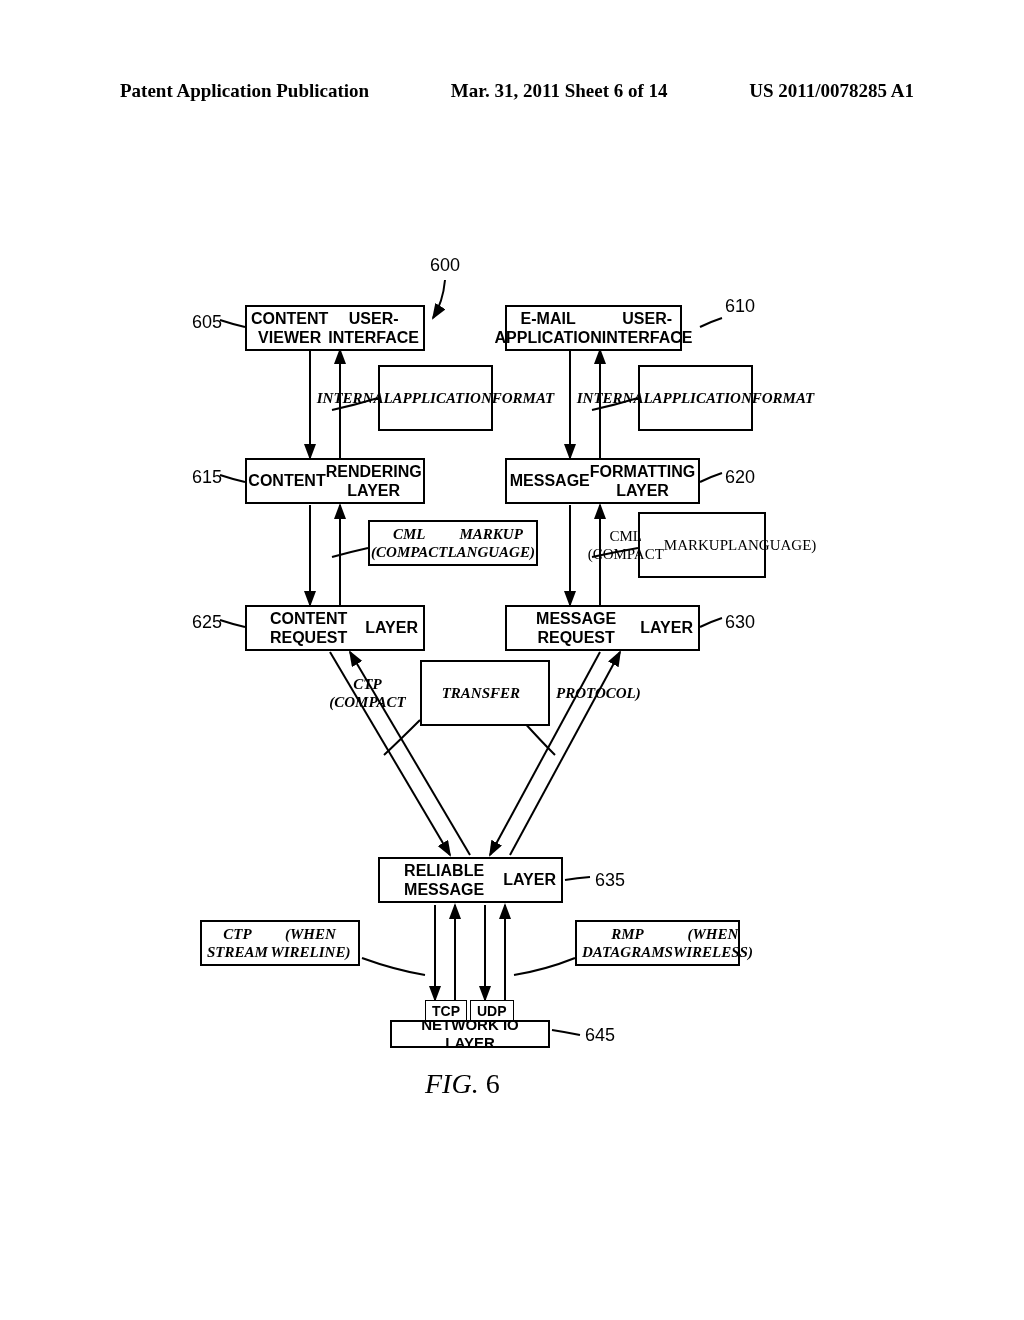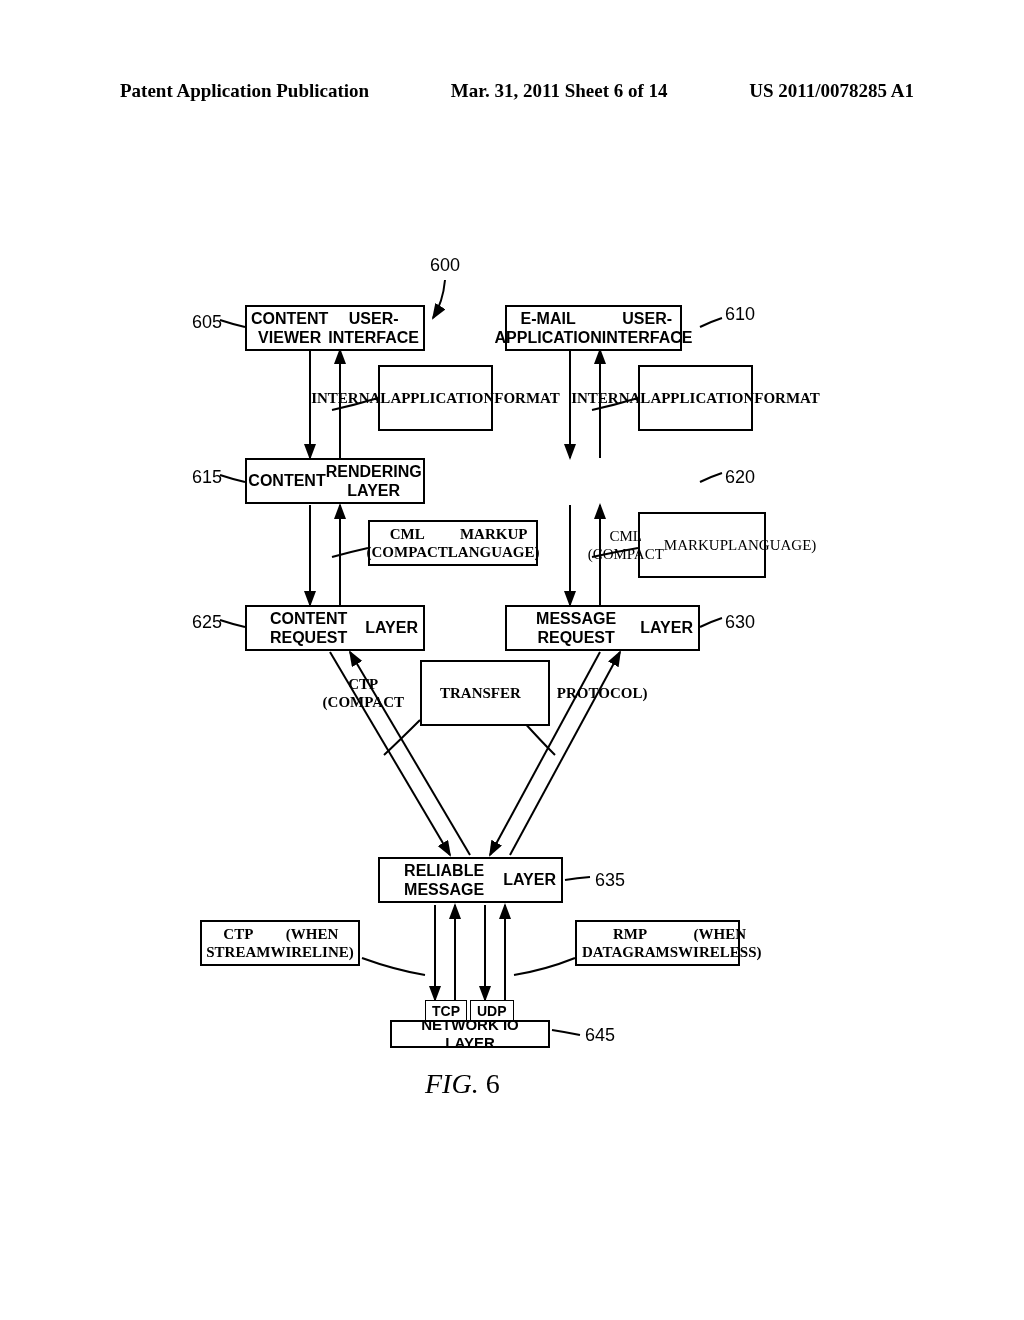--- a/index.html
+++ b/index.html
@@ -41,20 +41,21 @@
     justify-content: center;
     align-items: center;
     padding: 2px 5px;
     line-height: 1.2;
   }
   .box-serif {
     font-family: "Times New Roman", serif;
     font-weight: bold;
   }
   .box.italic {
+    font-style: italic;
   }
   .label {
     position: absolute;
     font-family: Arial, Helvetica, sans-serif;
     font-size: 18px;
   }
   .ref {
     font-family: Arial, Helvetica, sans-serif;
     font-size: 18px;
   }
@@ -162,39 +163,43 @@
   <div class="box" style="left:245px; top:105px; width:180px; height:46px; font-size:16px;">
     <div>CONTENT VIEWER</div>
     <div>USER-INTERFACE</div>
   </div>
   <div class="label ref" style="left:192px; top:112px;">605</div>
 
   <div class="box" style="left:505px; top:105px; width:177px; height:46px; font-size:16px;">
     <div>E-MAIL APPLICATION</div>
     <div>USER-INTERFACE</div>
   </div>
-  <div class="label ref" style="left:725px; top:104px;">610</div>
+  <div class="label ref" style="left:725px; top:96px;">610</div>
 
   <div class="box box-serif italic" style="left:378px; top:165px; width:115px; height:66px; font-size:15px;">
     <div>INTERNAL</div>
     <div>APPLICATION</div>
     <div>FORMAT</div>
   </div>
   <div class="box box-serif italic" style="left:638px; top:165px; width:115px; height:66px; font-size:15px;">
     <div>INTERNAL</div>
     <div>APPLICATION</div>
     <div>FORMAT</div>
   </div>
 
   <div class="box" style="left:245px; top:258px; width:180px; height:46px; font-size:16px;">
     <div>CONTENT</div>
     <div>RENDERING LAYER</div>
   </div>
   <div class="label ref" style="left:192px; top:267px;">615</div>
 
+  <div class="box" style="left:505px; top:258px; width:195px; height:46px; font-size:16px;">
+    <div>MESSAGE</div>
+    <div>FORMATTING LAYER</div>
+  </div>
   <div class="label ref" style="left:725px; top:267px;">620</div>
 
   <div class="box box-serif italic" style="left:368px; top:320px; width:170px; height:46px; font-size:15px;">
     <div>CML (COMPACT</div>
     <div>MARKUP LANGUAGE)</div>
   </div>
   <div class="box" style="left:638px; top:312px; width:128px; height:66px; font-size:15px; font-family:'Times New Roman',serif; font-weight:normal;">
     <div>CML (COMPACT</div>
     <div>MARKUP</div>
     <div>LANGUAGE)</div>

